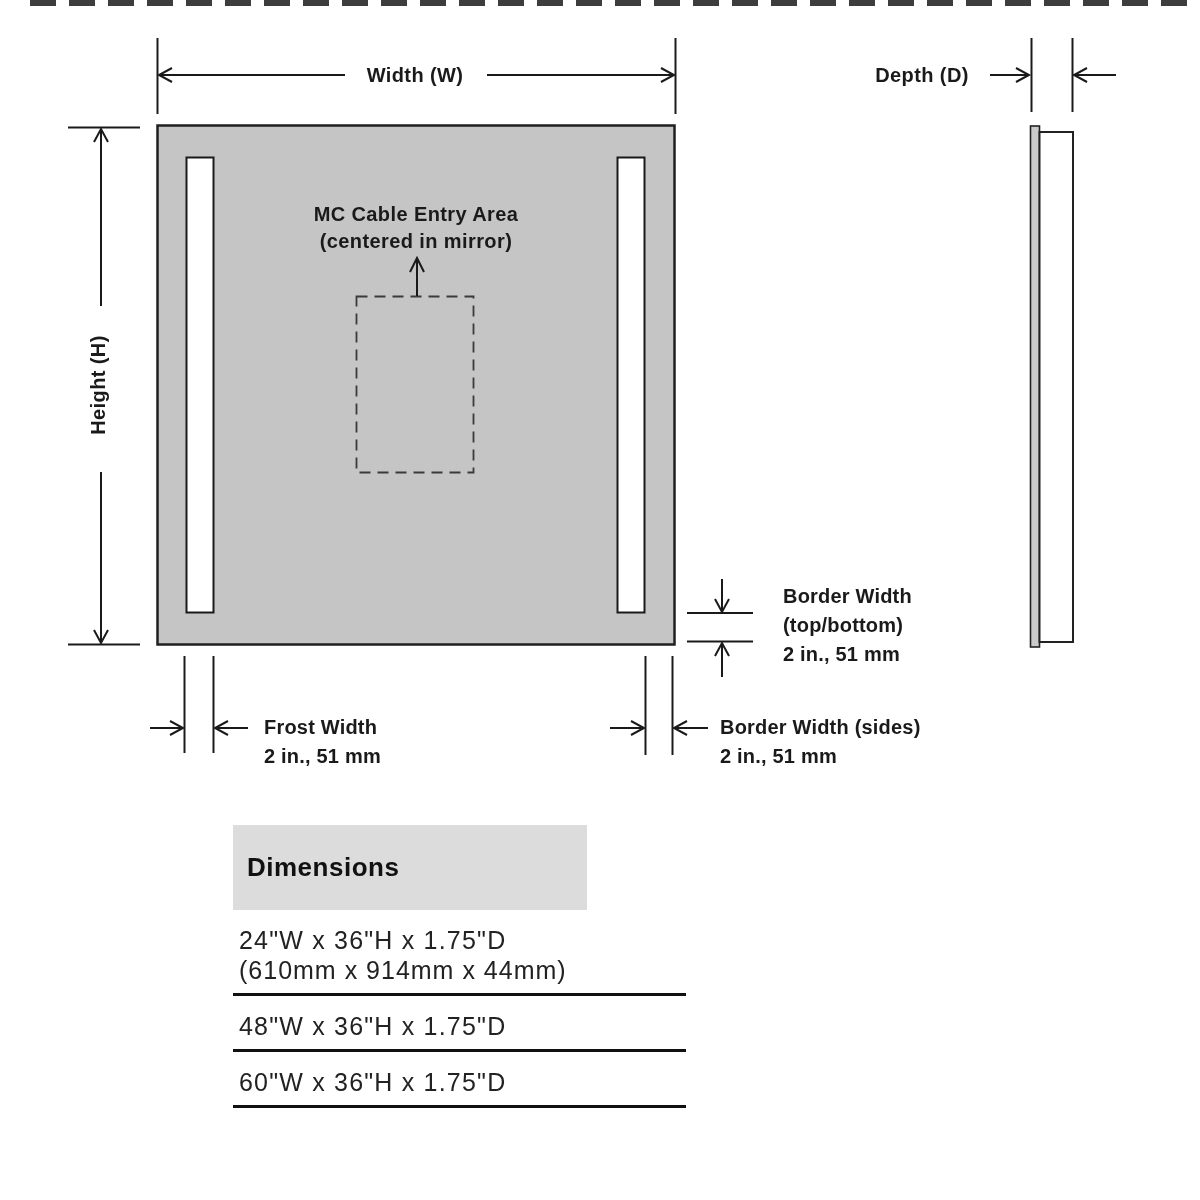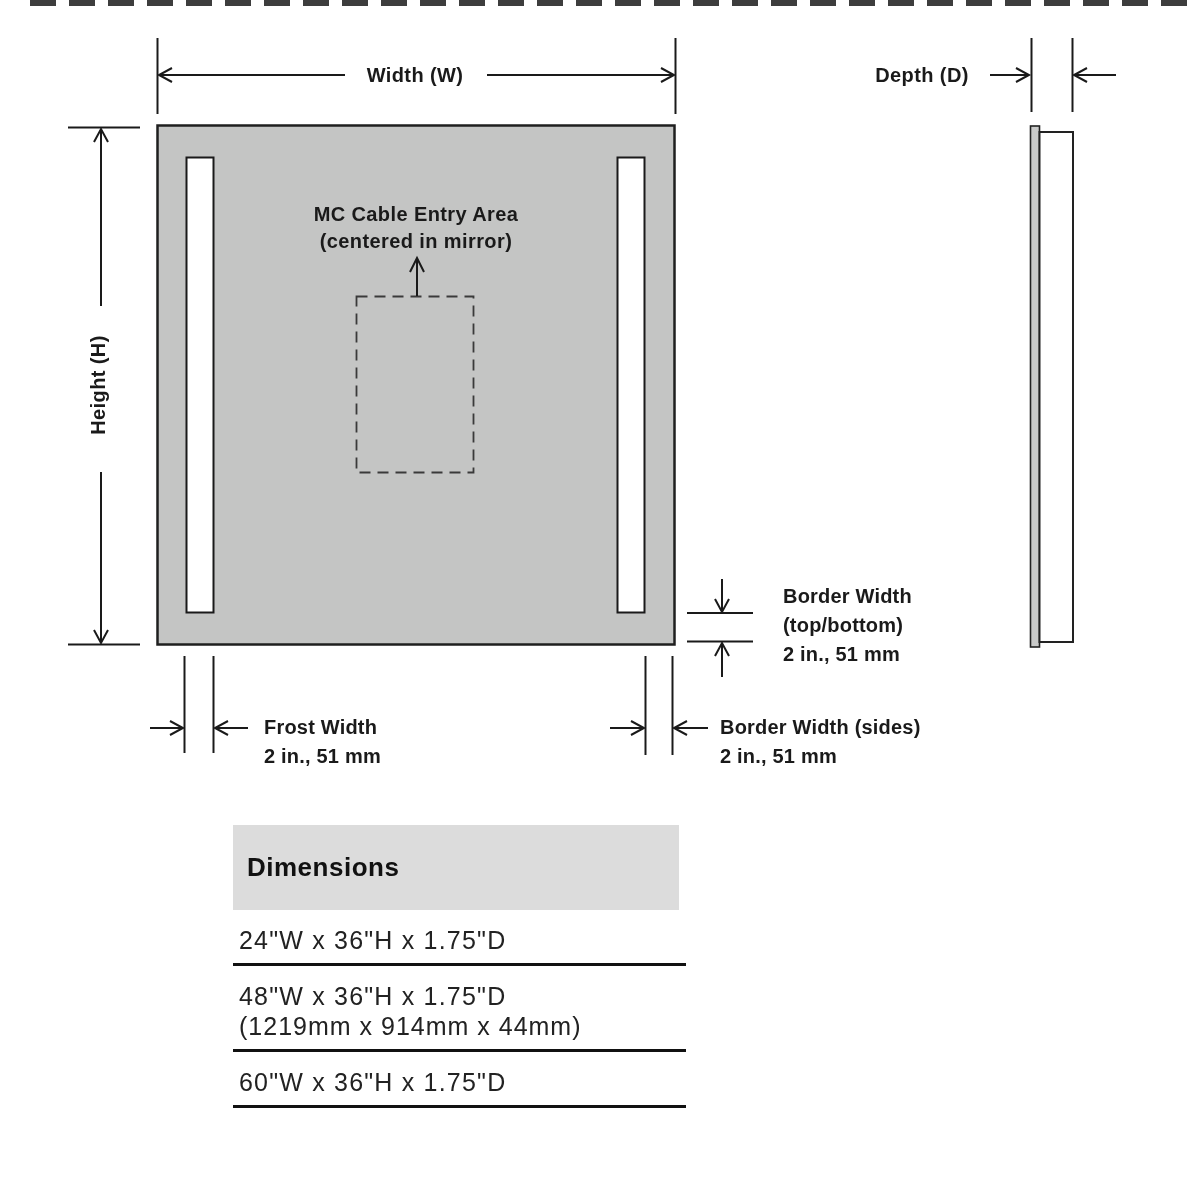--- a/index.html
+++ b/index.html
@@ -4,21 +4,21 @@
 <style>
   html,body{margin:0;padding:0;background:#fff;}
   .canvas{position:relative;width:1200px;height:1200px;background:#fff;overflow:hidden;
           font-family:"Liberation Sans",sans-serif;color:#1a1a1a;}
   svg{position:absolute;left:0;top:0;}
   .lbl{font-family:"Liberation Sans",sans-serif;font-weight:700;font-size:20px;
        fill:#1a1a1a;letter-spacing:0.4px;}
   .lbl-sm{font-family:"Liberation Sans",sans-serif;font-weight:700;font-size:20px;
        fill:#1a1a1a;letter-spacing:0.2px;}
   .dim-table{position:absolute;left:233px;top:825px;width:453px;}
-  .dim-header{width:446px;height:85px;background:#dcdcdc;display:flex;align-items:center;
+  .dim-header{width:354px;height:85px;background:#dcdcdc;display:flex;align-items:center;
        padding-left:14px;box-sizing:border-box;font-weight:700;font-size:26px;
        letter-spacing:0.5px;color:#111;}
   .dim-row{padding:15px 0 8px 6px;border-bottom:3px solid #111;font-weight:400;
        font-size:25px;line-height:30px;letter-spacing:1.2px;color:#222;}
   .dim-row .l2{letter-spacing:1.0px;}
 </style>
 </head>
 <body>
 
 <div class="canvas">
@@ -105,23 +105,23 @@
     <text class="lbl-sm" x="720" y="734">Border Width (sides)</text>
     <text class="lbl-sm" x="720" y="763">2 in., 51 mm</text>
   </svg>
 
   <div class="dim-table">
     <div class="dim-header">
       <span>Dimensions</span>
     </div>
     <div class="dim-row">
       <div class="l1">24"W x 36"H x 1.75"D</div>
+      <div class="l2">(610mm x 914mm x 44mm)</div>
     </div>
     <div class="dim-row">
       <div class="l1">48"W x 36"H x 1.75"D</div>
-      <div class="l2">(1219mm x 914mm x 44mm)</div>
     </div>
     <div class="dim-row">
       <div class="l1">60"W x 36"H x 1.75"D</div>
     </div>
   </div>
 
 </div>
 
 </body></html>

